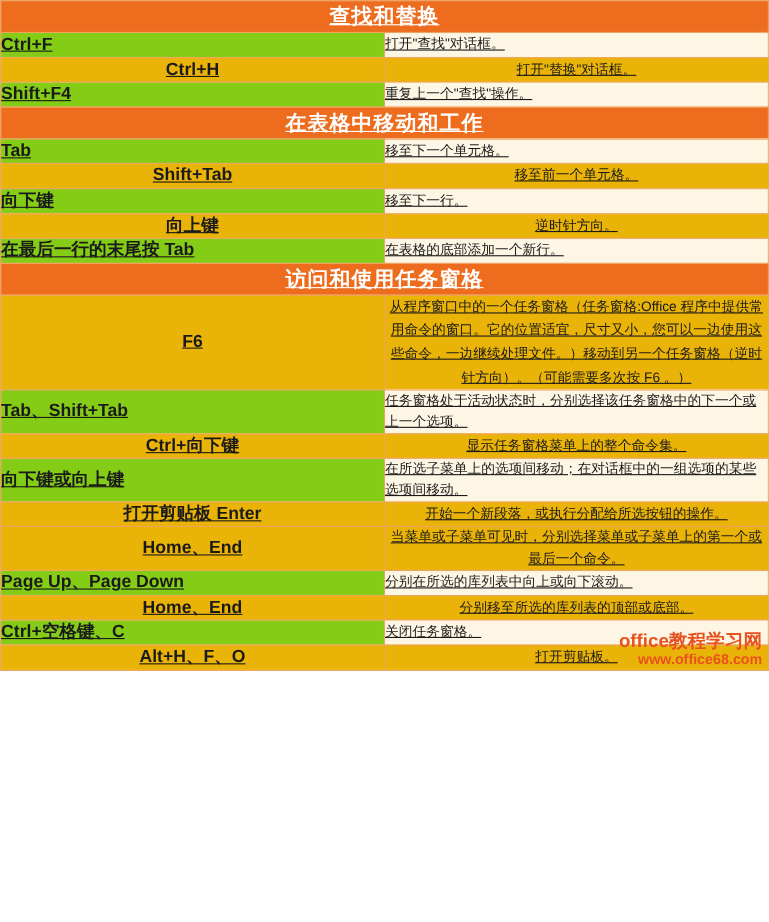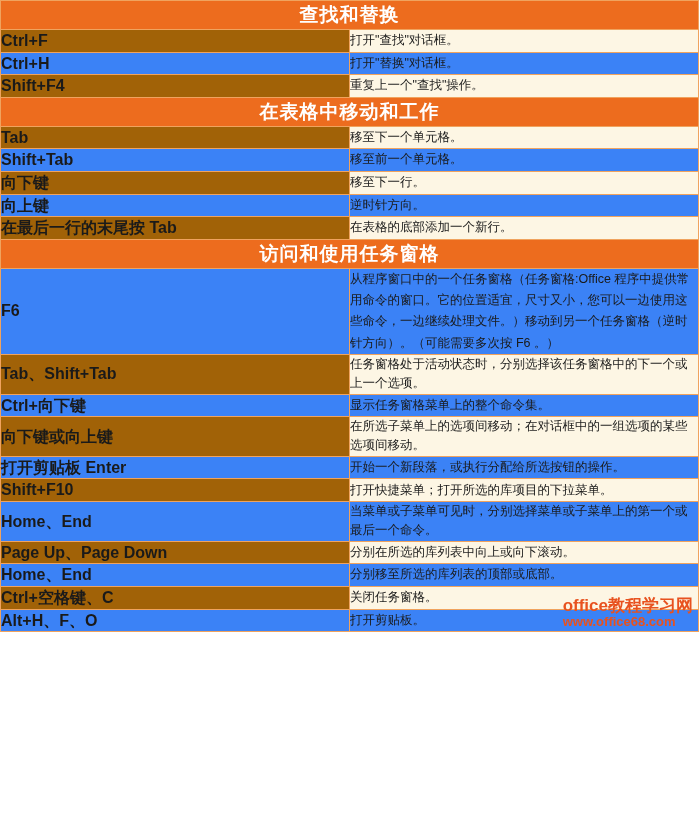--- a/index.html
+++ b/index.html
@@ -20,60 +20,62 @@
   }
   table.kb {
     border-collapse: collapse;
     width: 699px;
     table-layout: fixed;
   }
   table.kb td {
     border: 1px solid #f0a35e;
     vertical-align: middle;
     padding: 0;
+    text-decoration: underline;
   }
   .section-head td {
     background: #ed6c1e;
     border: 1px solid #ed6c1e;
     color: #ffffff;
     text-align: center;
     font-weight: bold;
     font-size: 19px;
     letter-spacing: 1px;
     padding: 5px 0 6px 0;
     height: 28px;
   }
   .key {
     width: 312px;
-    background: #a16207;
+    background: #84cc16;
     font-weight: bold;
     font-size: 16px;
     padding: 5px 0 5px 8px;
     line-height: 1.35;
     color: #1a1a1a;
   }
   .desc {
     width: 385px;
     background: #fdf6e4;
     font-size: 12.5px;
     padding: 5px 6px 5px 7px;
     line-height: 1.55;
     color: #1a1a1a;
   }
   .row-alt .key, .row-alt .desc {
-    background: #3b82f6;
+    background: #eab308;
+    text-align: center;
   }
   .desc-tall {
     line-height: 1.7;
   }
   .watermark {
     position: absolute;
     right: 6px;
     bottom: 2px;
-    text-align: left;
+    text-align: right;
     color: #e8521f;
     font-weight: bold;
     line-height: 1.15;
     pointer-events: none;
     margin-left: 44px;
   }
   .watermark .wm1 { font-size: 17px; }
   .watermark .wm2 { font-size: 13px; }
 </style>
 </head>
@@ -139,24 +141,20 @@
         <td class="desc">显示任务窗格菜单上的整个命令集。</td>
       </tr>
       <tr>
         <td class="key">向下键或向上键</td>
         <td class="desc">在所选子菜单上的选项间移动；在对话框中的一组选项的某些选项间移动。</td>
       </tr>
       <tr class="row-alt">
         <td class="key">打开剪贴板 Enter</td>
         <td class="desc">开始一个新段落，或执行分配给所选按钮的操作。</td>
       </tr>
-      <tr>
-        <td class="key">Shift+F10</td>
-        <td class="desc">打开快捷菜单；打开所选的库项目的下拉菜单。</td>
-      </tr>
       <tr class="row-alt">
         <td class="key">Home、End</td>
         <td class="desc">当菜单或子菜单可见时，分别选择菜单或子菜单上的第一个或最后一个命令。</td>
       </tr>
       <tr>
         <td class="key">Page Up、Page Down</td>
         <td class="desc">分别在所选的库列表中向上或向下滚动。</td>
       </tr>
       <tr class="row-alt">
         <td class="key">Home、End</td>

